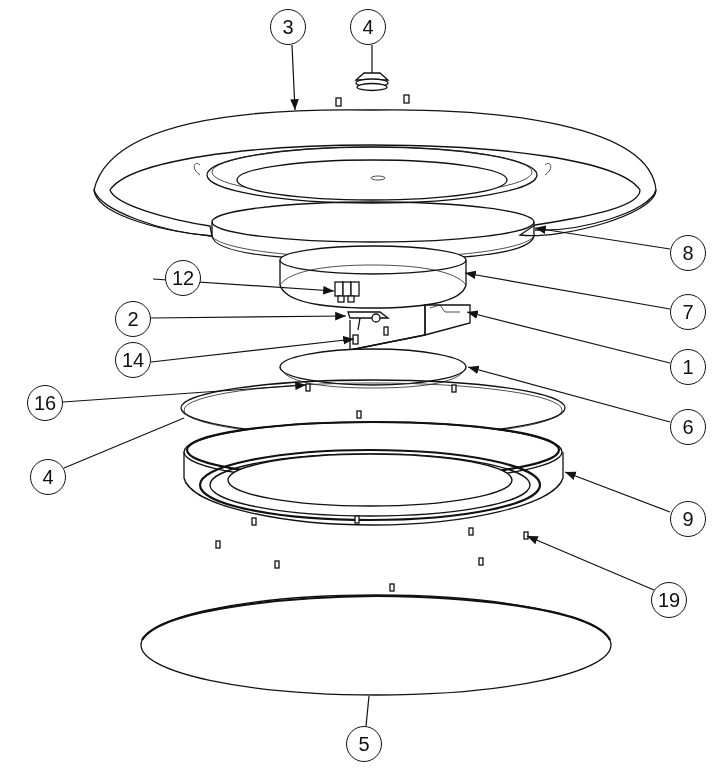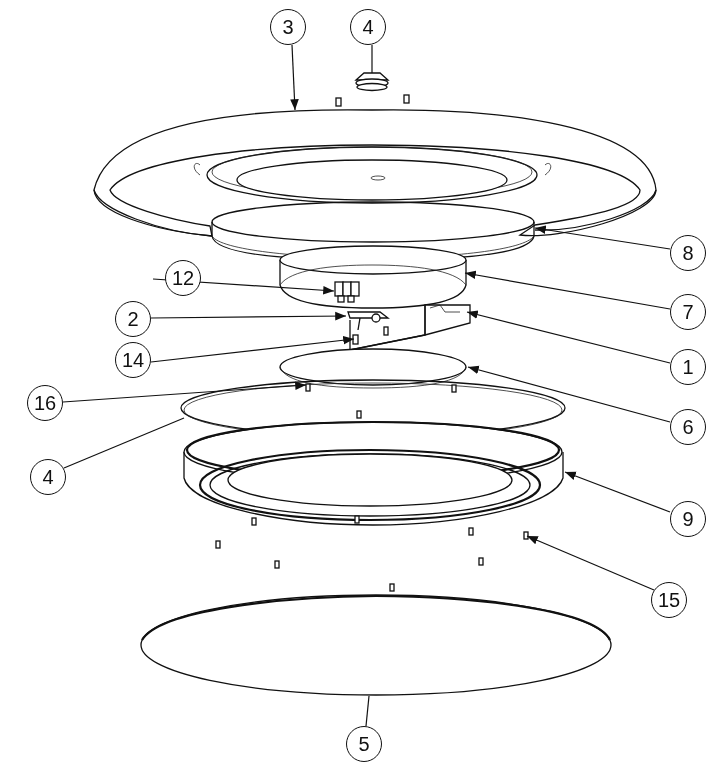--- a/index.html
+++ b/index.html
@@ -152,15 +152,15 @@
   <div class="callout" style="left:670px;top:235px;">8</div>
   <div class="callout" style="left:117px;top:260px;margin-left:48px;">12</div>
   <div class="callout" style="left:670px;top:294px;">7</div>
   <div class="callout" style="left:115px;top:301px;">2</div>
   <div class="callout" style="left:115px;top:342px;">14</div>
   <div class="callout" style="left:670px;top:349px;">1</div>
   <div class="callout" style="left:27px;top:385px;">16</div>
   <div class="callout" style="left:670px;top:409px;">6</div>
   <div class="callout" style="left:30px;top:459px;">4</div>
   <div class="callout" style="left:670px;top:501px;">9</div>
-  <div class="callout" style="left:651px;top:582px;">15</div>
+  <div class="callout" style="left:651px;top:582px;">19</div>
   <div class="callout" style="left:346px;top:726px;">5</div>
 </div>
 
 </body></html>

